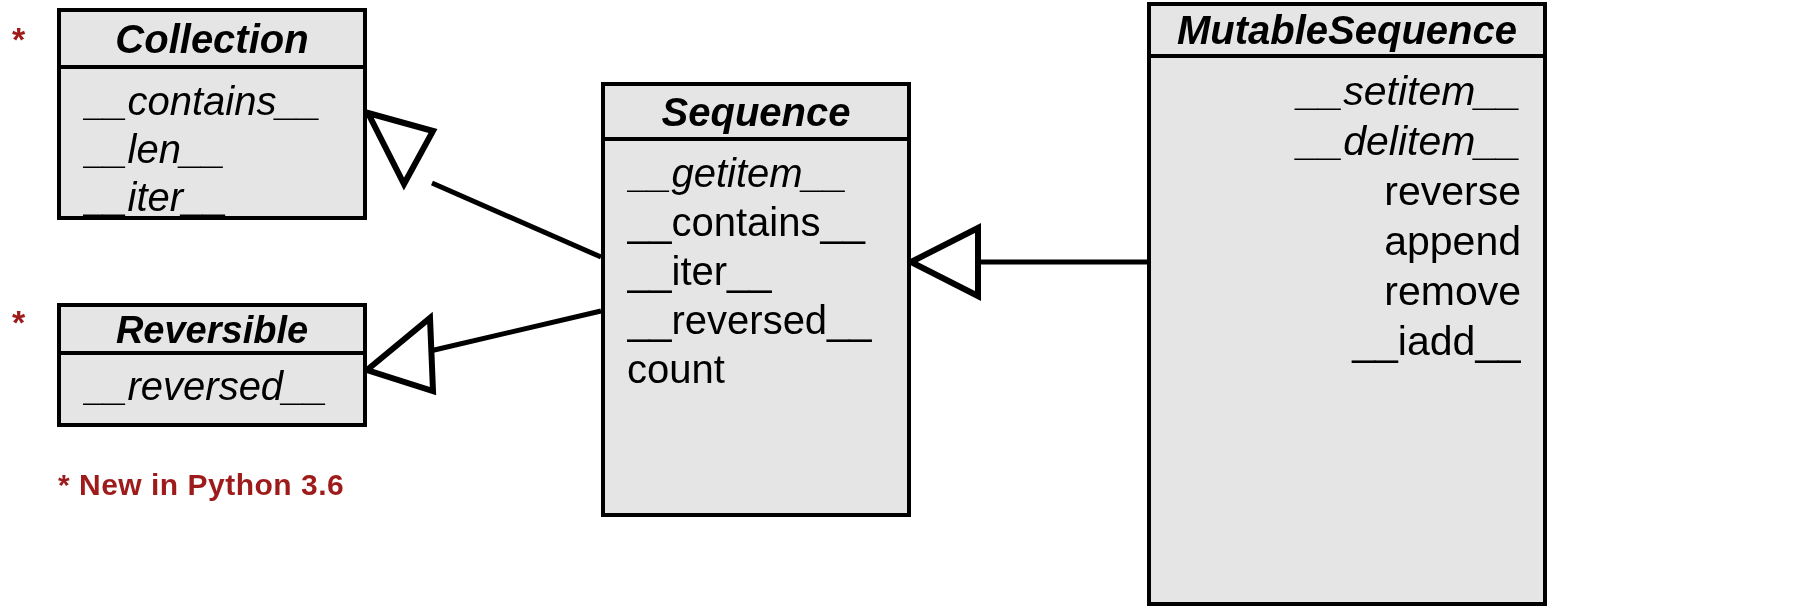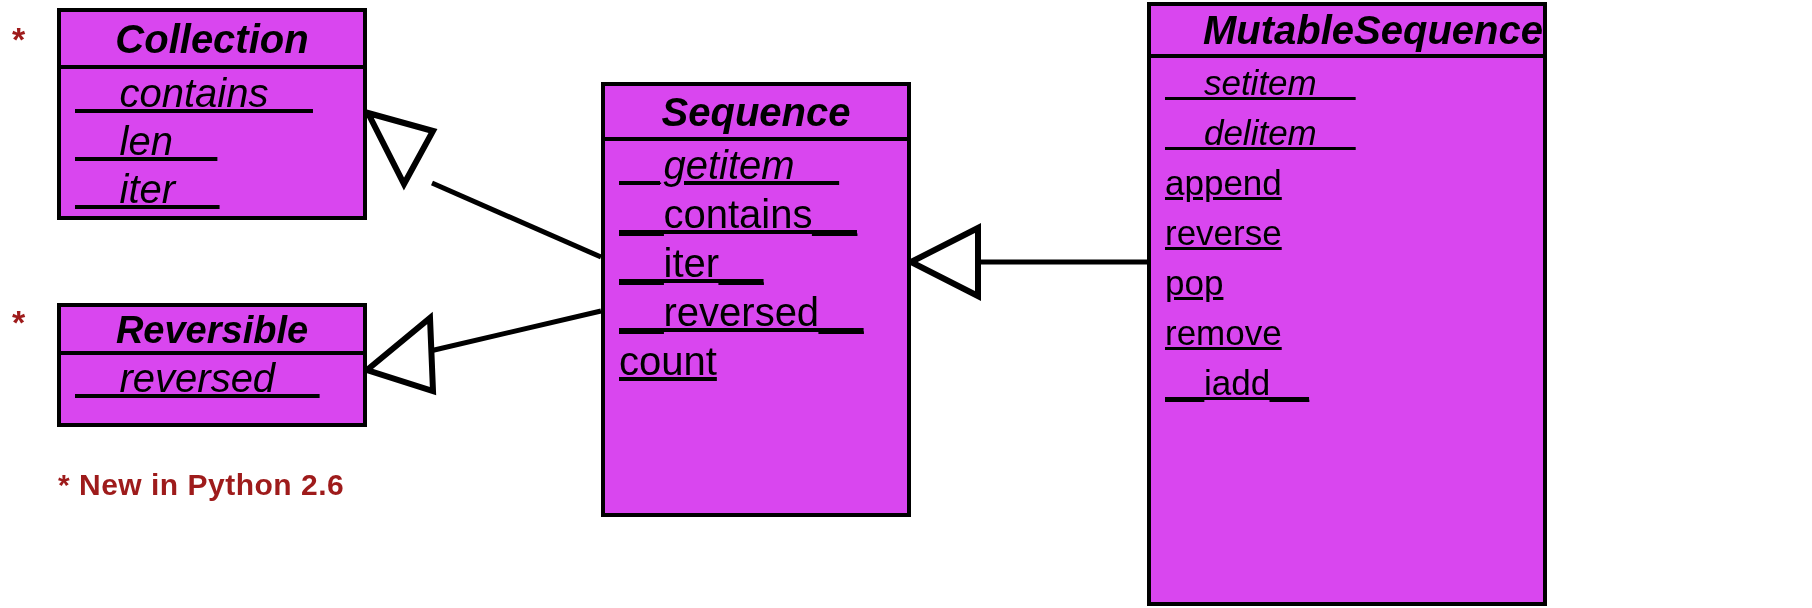--- a/index.html
+++ b/index.html
@@ -16,40 +16,39 @@
     height: 608px;
     background: #ffffff;
     overflow: hidden;
   }
 
   
   .uml-box {
     position: absolute;
     box-sizing: border-box;
     border: 4px solid #000000;
-    background: #d946ef;
+    background: #e5e5e5;
     z-index: 3;
   }
   .uml-title {
     box-sizing: border-box;
     width: 100%;
     border-bottom: 4px solid #000000;
     text-align: center;
     font-weight: bold;
     font-style: italic;
     color: #000000;
     white-space: nowrap;
     overflow: hidden;
   }
   .uml-members {
     box-sizing: border-box;
     padding: 0;
-    margin: 0;
+    margin: 8px;
     list-style: none;
-    text-decoration: underline;
   }
   .uml-members li {
     color: #000000;
     white-space: nowrap;
     text-align: left;
     overflow: hidden;
   }
   .abstract {
     font-style: italic;
   }
@@ -75,23 +74,23 @@
   #box-sequence {
     left: 601px;  top: 82px;  width: 310px;  height: 435px;
   }
   #box-sequence .uml-title { height: 55px; line-height: 52px; font-size: 40px; }
   #box-sequence .uml-members { padding: 0 14px; }
   #box-sequence .uml-members li { font-size: 40px; line-height: 49px; }
 
   #box-mutablesequence {
     left: 1147px;  top: 2px;  width: 400px;  height: 604px;
   }
-  #box-mutablesequence .uml-title { height: 52px; line-height: 49px; font-size: 40px; text-align: right; }
+  #box-mutablesequence .uml-title { height: 52px; line-height: 49px; font-size: 40px; }
   #box-mutablesequence .uml-members { padding: 0 14px; }
-  #box-mutablesequence .uml-members li { font-size: 35px; line-height: 50px; }
+  #box-mutablesequence .uml-members li { font-size: 41px; line-height: 50px; text-align: right; }
 
   
   .asterisk {
     position: absolute;
     color: #9e1b1b;
     font-weight: bold;
     font-size: 34px;
     line-height: 1;
     z-index: 4;
   }
@@ -171,23 +170,22 @@
       <li class="concrete">__reversed__</li>
       <li class="concrete">count</li>
     </ul>
   </div>
 
   <div class="uml-box" id="box-mutablesequence">
     <div class="uml-title">MutableSequence</div>
     <ul class="uml-members">
       <li class="abstract">__setitem__</li>
       <li class="abstract">__delitem__</li>
+      <li class="concrete">reverse</li>
       <li class="concrete">append</li>
-      <li class="concrete">reverse</li>
-      <li class="concrete">pop</li>
       <li class="concrete">remove</li>
       <li class="concrete">__iadd__</li>
     </ul>
   </div>
 
-  <div id="footnote">* New in Python 2.6</div>
+  <div id="footnote">* New in Python 3.6</div>
 
 </div>
 
 </body></html>

